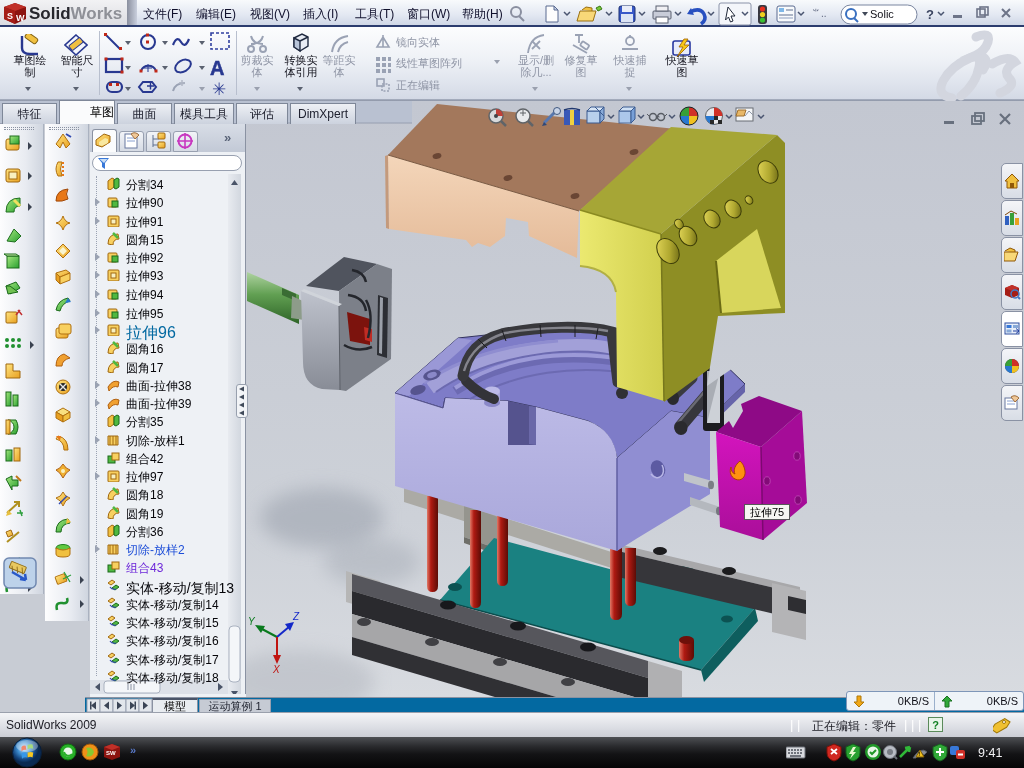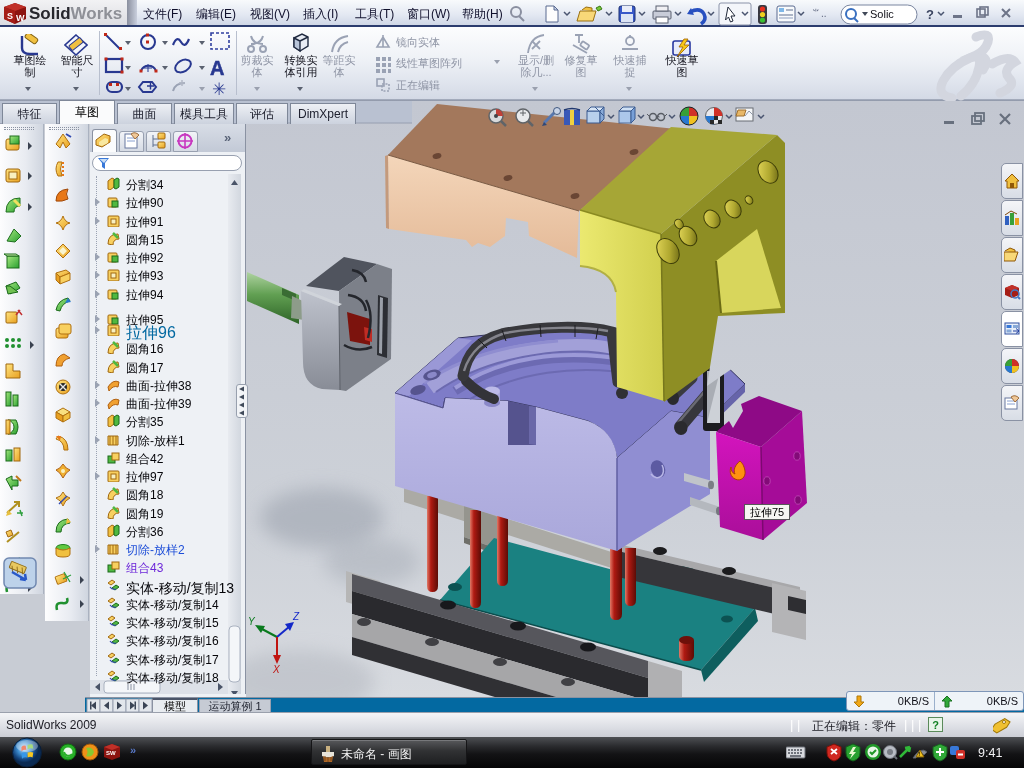--- a/index.html
+++ b/index.html
@@ -244,21 +244,21 @@
     <rect x="2" y="4" width="17" height="14" rx="2" fill="#e8ecfa" stroke="#2838a0" stroke-width="1.6"></rect>
     <path d="M13,2 l-5,8 h4 l-6,10 12,-12 h-5 l4,-6 z" fill="#f8c818" stroke="#a06000" stroke-width="0.8"></path>
   </svg>
   <div class="cap btxt abs" style="left:655px;top:27px;width:54px">快速草<br>图</div>
 </div>
 
 <div class="abs" style="left:0;top:101px;width:470px;height:23px;background:#b9c1d1">
   <div class="abs" style="left:0;top:22px;width:470px;height:1px;background:#969eb0"></div>
 </div>
 <div class="abs" style="left:2px;top:103px;width:55px;height:21px;background:linear-gradient(#eef0f5,#ccd2de);border:1px solid #7e8798;border-bottom:none;z-index:2;font-size:12px;text-align:center;line-height:20px;color:#202230">特征</div>
-<div class="abs" style="left:59px;top:100px;width:56px;height:24px;background:#fafbfc;border:1px solid #7e8798;border-bottom:none;font-size:12px;text-align:center;line-height:22px;color:#000;z-index:3">草图</div>
+<div class="abs" style="left:59px;top:100px;width:56px;height:24px;background:#fafbfc;border:1px solid #7e8798;border-bottom:none;font-size:12px;text-align:right;line-height:22px;color:#000;z-index:3">草图</div>
 <div class="abs" style="left:117px;top:103px;width:55px;height:21px;background:linear-gradient(#eef0f5,#ccd2de);border:1px solid #7e8798;border-bottom:none;z-index:2;font-size:12px;text-align:center;line-height:20px;color:#202230">曲面</div>
 <div class="abs" style="left:174px;top:103px;width:60px;height:21px;background:linear-gradient(#eef0f5,#ccd2de);border:1px solid #7e8798;border-bottom:none;z-index:2;font-size:12px;text-align:center;line-height:20px;color:#202230">模具工具</div>
 <div class="abs" style="left:236px;top:103px;width:52px;height:21px;background:linear-gradient(#eef0f5,#ccd2de);border:1px solid #7e8798;border-bottom:none;z-index:2;font-size:12px;text-align:center;line-height:20px;color:#202230">评估</div>
 <div class="abs" style="left:290px;top:103px;width:66px;height:21px;background:linear-gradient(#eef0f5,#ccd2de);border:1px solid #7e8798;border-bottom:none;z-index:2;font-size:12px;text-align:center;line-height:20px;color:#202230">DimXpert</div>
 
 <svg class="abs" style="left:246px;top:101px;z-index:1" width="778" height="596" viewBox="246 101 778 596">
 <defs>
   <linearGradient id="bg" x1="0" y1="101" x2="0" y2="697" gradientUnits="userSpaceOnUse">
     <stop offset="0" stop-color="#c3c7d1"></stop>
         <stop offset="0.7" stop-color="#cdd1d8"></stop>
@@ -780,21 +780,21 @@
       <span style="position:absolute;left:36px;top:1px;font-size:12px;color:#06060a;white-space:nowrap">拉伸93</span>
     </div>
 <div style="position:absolute;left:0;top:161.5px;width:147px;height:17px">
       <span style="position:absolute;left:5px;top:4px;width:0;height:0;border-top:4px solid transparent;border-bottom:4px solid transparent;border-left:5px solid #9aa2b2"></span>
       <svg style="position:absolute;left:17px;top:1px" width="13" height="13" viewBox="0 0 13 13">
         <rect x="1" y="3" width="9" height="9" rx="1" fill="#f8d060" stroke="#a06810"></rect>
         <rect x="5" y="6" width="6" height="6" fill="#50b840" stroke="#1a6a1a"></rect>
       </svg>
       <span style="position:absolute;left:36px;top:1px;font-size:12px;color:#06060a;white-space:nowrap">拉伸94</span>
     </div>
-<div style="position:absolute;left:0;top:187px;width:147px;height:17px">
+<div style="position:absolute;left:0;top:181px;width:147px;height:17px">
       <span style="position:absolute;left:5px;top:4px;width:0;height:0;border-top:4px solid transparent;border-bottom:4px solid transparent;border-left:5px solid #9aa2b2"></span>
       <svg style="position:absolute;left:17px;top:1px" width="13" height="13" viewBox="0 0 13 13">
         <rect x="1" y="3" width="9" height="9" rx="1" fill="#f8d060" stroke="#a06810"></rect>
         <rect x="5" y="6" width="6" height="6" fill="#50b840" stroke="#1a6a1a"></rect>
       </svg>
       <span style="position:absolute;left:36px;top:1px;font-size:12px;color:#06060a;white-space:nowrap">拉伸95</span>
     </div>
 <div style="position:absolute;left:0;top:198.0px;width:147px;height:17px">
       <span style="position:absolute;left:5px;top:4px;width:0;height:0;border-top:4px solid transparent;border-bottom:4px solid transparent;border-left:5px solid #9aa2b2"></span>
       <svg style="position:absolute;left:17px;top:1px" width="13" height="13" viewBox="0 0 13 13">
@@ -1165,29 +1165,20 @@
     <circle cx="32" cy="10" r="8" fill="#f09018" stroke="#a05808"></circle>
       <path d="M28,6 q6,-2 8,4 q-2,6 -8,4 q3,-4 0,-8" fill="#88c830"></path>
     <g transform="translate(46,2)">
         <polygon points="8,0 16,3 16,13 8,16 0,13 0,3" fill="#8c1410"></polygon>
         <polygon points="8,0 16,3 8,6 0,3" fill="#c03028"></polygon>
         <text x="2" y="11" font-size="6" font-weight="bold" fill="#fff">SW</text>
       </g>
     <text x="72" y="12" font-size="11" font-weight="bold" fill="#5878c8">»</text>
   </svg>
 
-  <div class="abs" style="left:311px;top:2px;width:156px;height:26px;background:linear-gradient(#58595c,#313234 45%,#1e1f21);border:1px solid #151517;border-radius:2px;box-shadow:inset 0 1px 0 #77787b">
-    <svg class="abs" style="left:9px;top:6px" width="14" height="16" viewBox="0 0 14 16">
-        <rect x="5" y="0" width="4" height="7" fill="#c8b080"></rect>
-        <path d="M1,6 h12 v4 q-6,3 -12,0 z" fill="#e8e4da"></path>
-        <path d="M2,10 q5,3 10,0 l-1,6 h-8 z" fill="#b06828"></path>
-        <path d="M4,10 v5 m3,-4 v5 m3,-5 v4" stroke="#7a4818"></path>
-      </svg>
-    <span class="abs" style="left:29px;top:6px;font-size:12px;color:#f2f2f2;white-space:nowrap">未命名 - 画图</span>
-  </div>
 
   <svg class="abs" style="left:786px;top:9px" width="20" height="14" viewBox="0 0 20 14">
       <rect x="0" y="1" width="19" height="11" rx="1" fill="#d8dade" stroke="#70747c"></rect>
       <g fill="#70747c">
         <rect x="2" y="3" width="2" height="2"></rect>
         <rect x="5" y="3" width="2" height="2"></rect>
         <rect x="8" y="3" width="2" height="2"></rect>
         <rect x="11" y="3" width="2" height="2"></rect>
         <rect x="14" y="3" width="2" height="2"></rect>
         <rect x="2" y="6" width="2" height="2"></rect>

